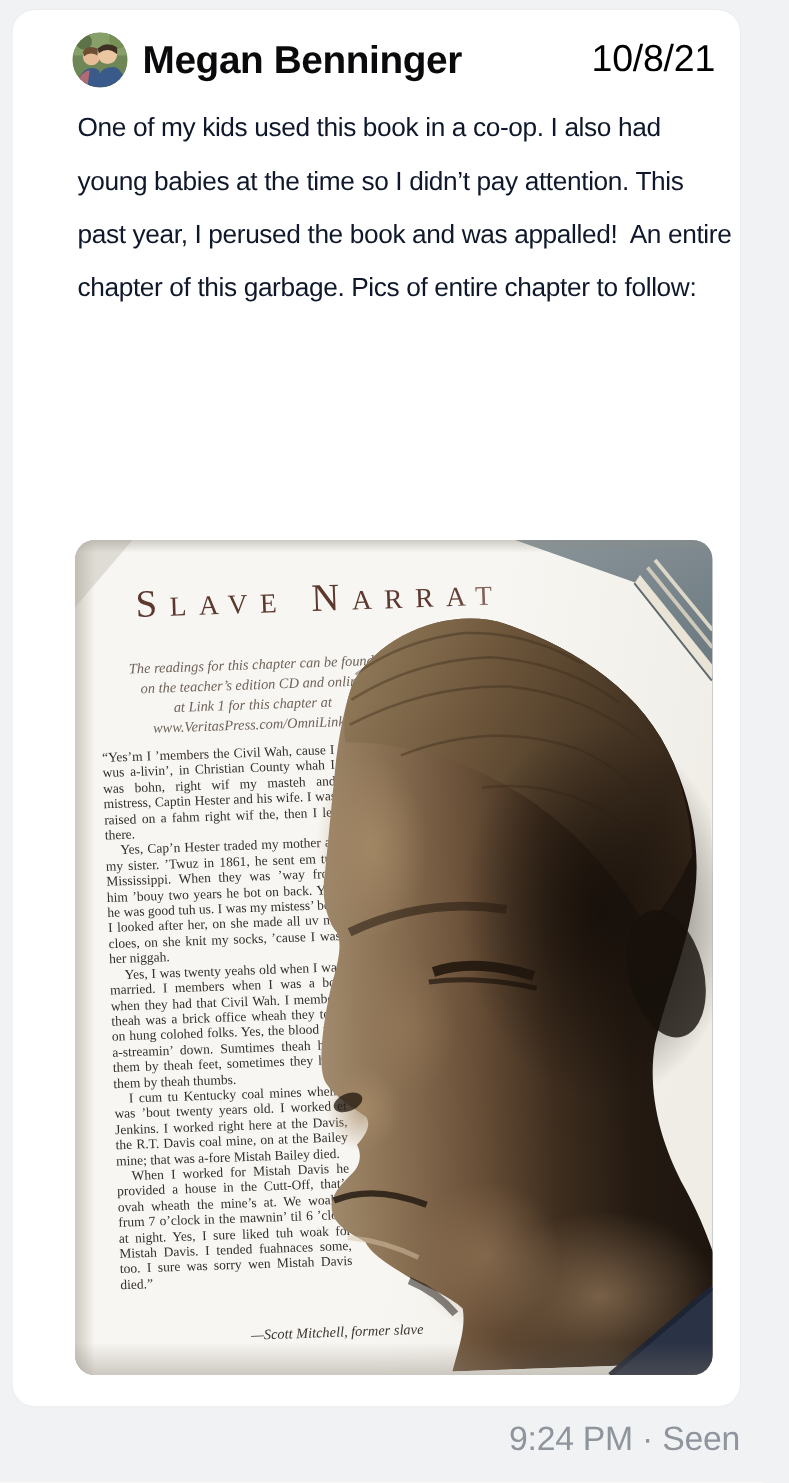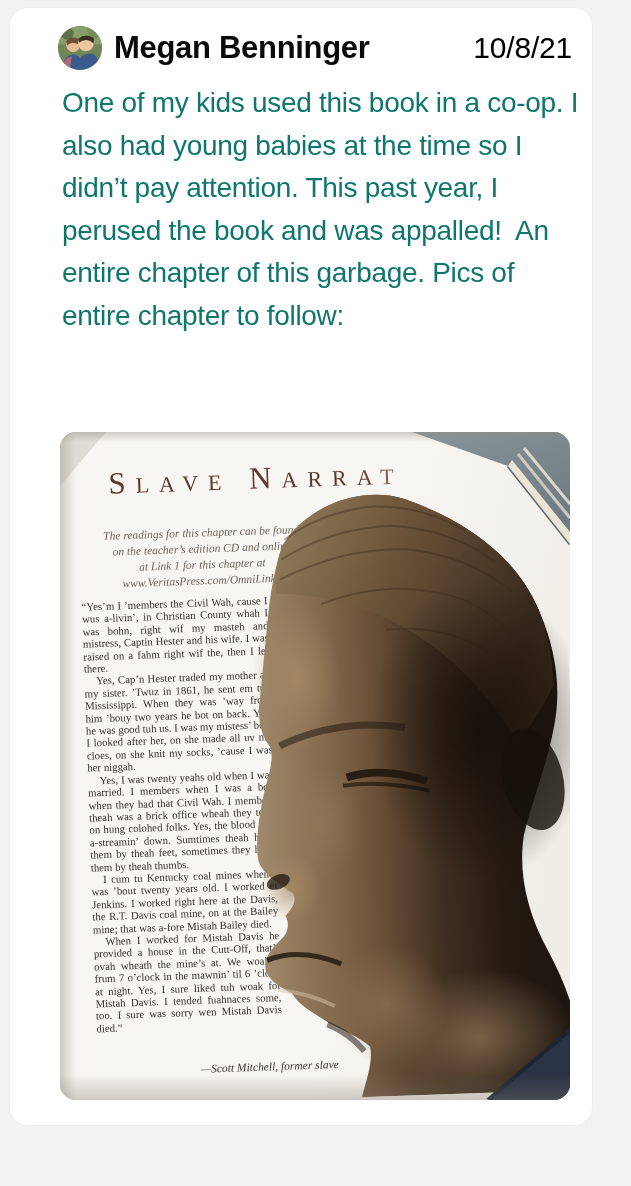--- a/index.html
+++ b/index.html
@@ -28,21 +28,21 @@
     font-size:31px;font-weight:700;color:#0a0a0c;letter-spacing:-0.3px;
     white-space:nowrap;cursor:pointer;background:none;border:0;padding:0;
     font-family:"Liberation Sans",sans-serif;
   }
   .date{
     position:absolute;right:4px;top:7px;
     font-size:30px;font-weight:400;color:#000000;letter-spacing:-0.2px;
   }
   .message{
     position:absolute;left:52px;top:74px;width:524px;
-    font-size:28px;line-height:42.5px;letter-spacing:-0.3px;color:#0f766e;
+    font-size:21px;line-height:42.5px;letter-spacing:-0.3px;color:#0f172a;
     white-space:pre-wrap;
   }
   
   .photo{
     position:absolute;left:50px;top:424px;width:510px;height:668px;
     border-radius:16px;overflow:hidden;background:#7b868c;cursor:pointer;
   }
   .page-bg{position:absolute;inset:0;background:linear-gradient(100deg,#f8f6f2 55%,#efede6 90%);}
   .page-rot{position:absolute;inset:0;transform:rotate(-2deg);transform-origin:42% 40%;}
   .chapter-title{
@@ -224,13 +224,14 @@
         <rect x="0" y="0" width="510" height="10" fill="url(#topshade)"></rect>
         <rect x="0" y="0" width="16" height="668" fill="url(#curl)"></rect>
         <polygon points="428,668 510,598 510,668" fill="#2a3245"></polygon>
         <path d="M428,668 L510,598" stroke="#1d2433" stroke-width="4" fill="none"></path>
         <rect x="0" y="642" width="510" height="26" fill="url(#botshade)"></rect>
       </svg>
     </div>
 
   </div>
 
+  <div class="footer">9:24 PM  · Seen</div>
 </div>
 
 </body></html>

